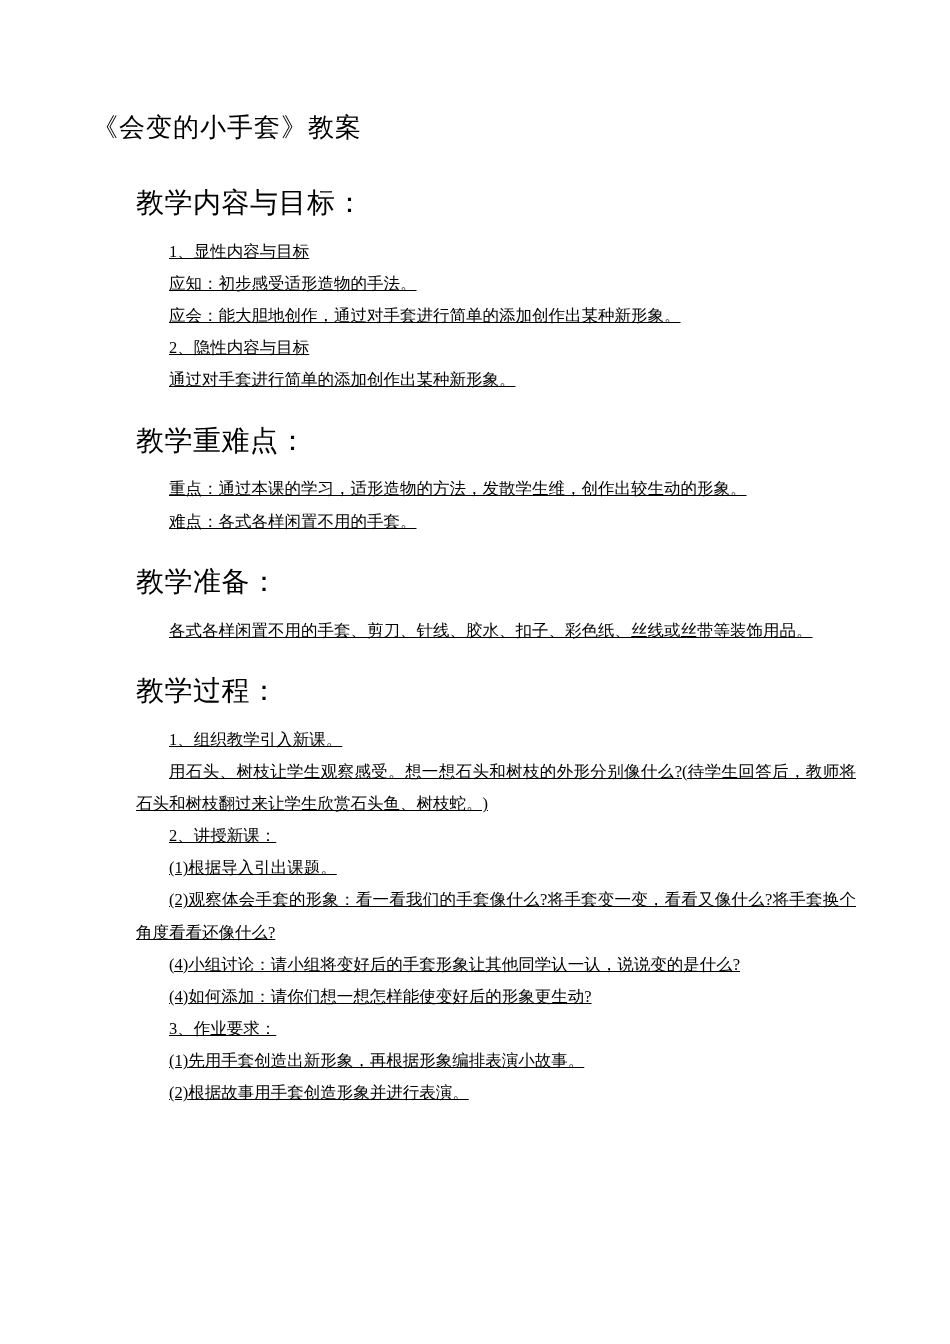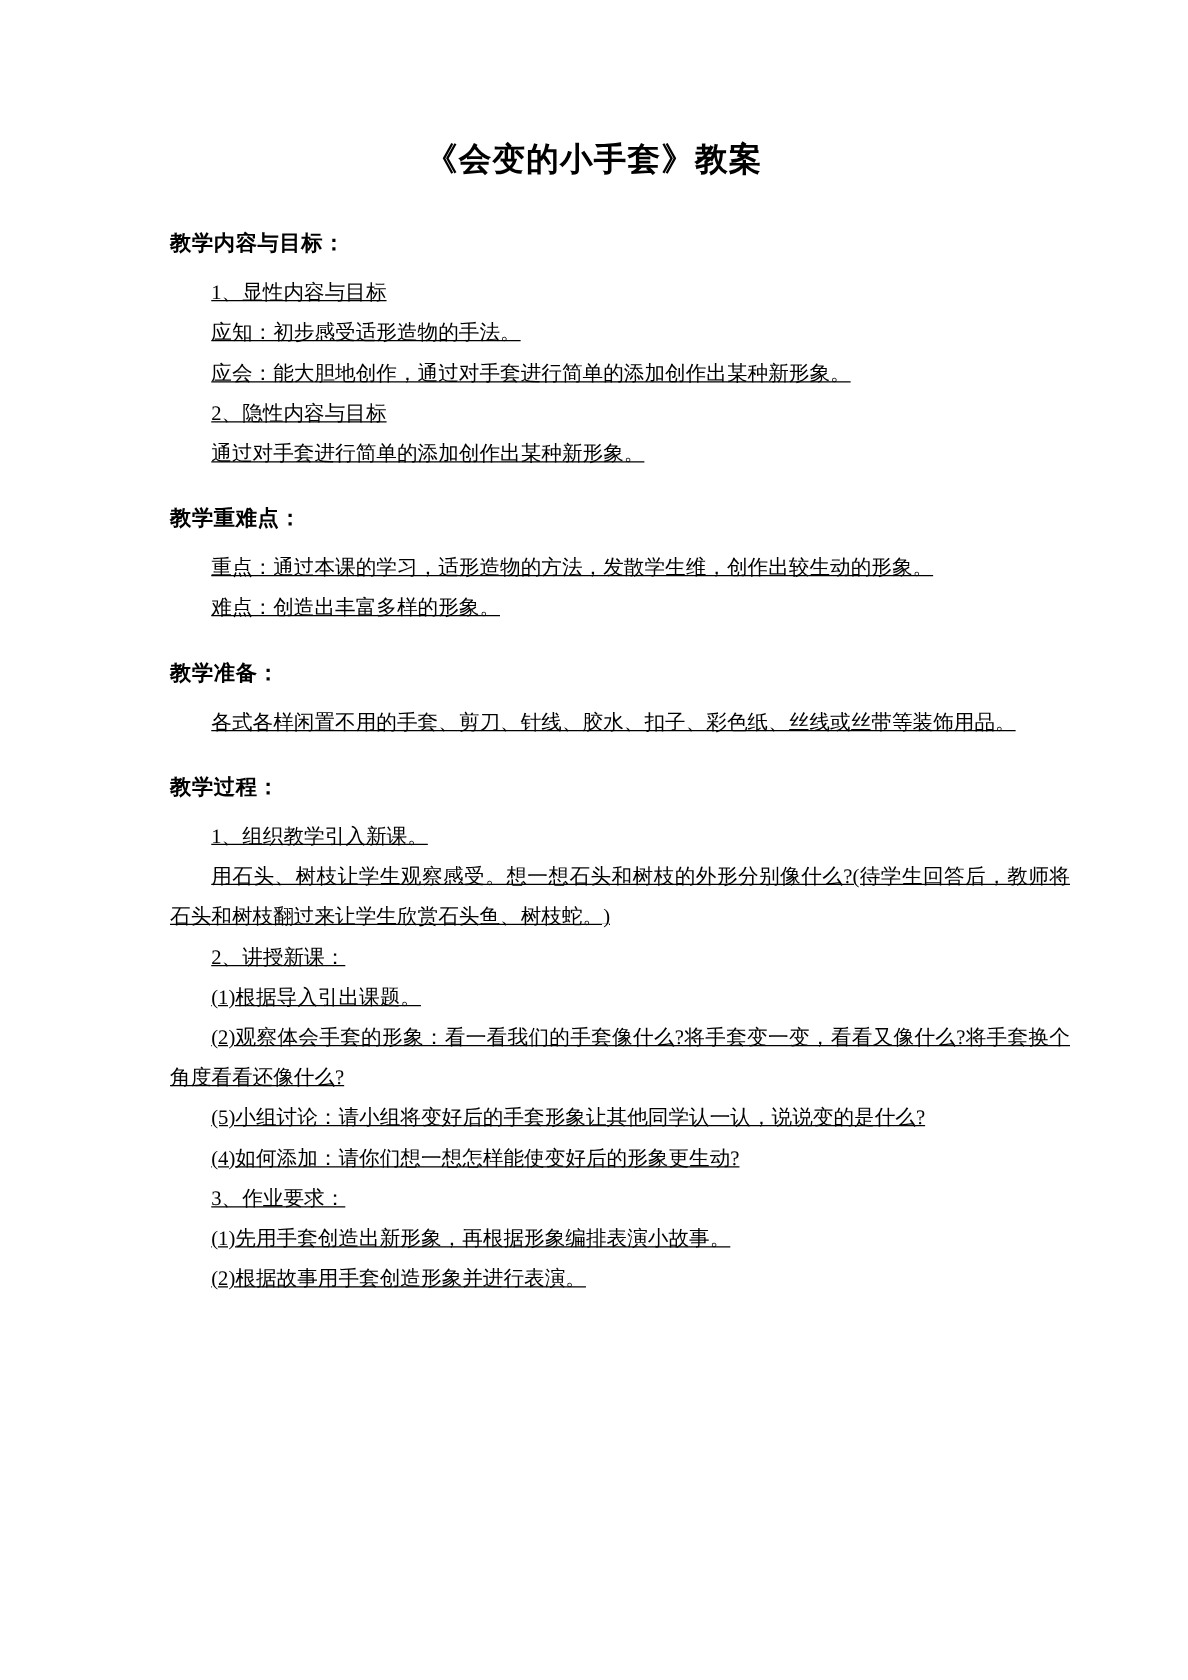--- a/index.html
+++ b/index.html
@@ -15,30 +15,29 @@
     overflow: hidden;
   }
   .page {
     width: 950px;
     height: 1344px;
     box-sizing: border-box;
     padding: 108px 92px 0 92px;
     position: relative;
   }
   .doc-title {
-    text-align: center;
     font-size: 26px;
-    font-weight: bold;
+    font-weight: normal;
     letter-spacing: 1px;
     margin: 0 0 34px 0;
     line-height: 1.5;
   }
   h2.section-heading {
-    font-size: 17px;
-    font-weight: bold;
+    font-size: 28px;
+    font-weight: normal;
     margin: 22px 0 10px 44px;
     line-height: 1.6;
     letter-spacing: 0.5px;
   }
   .para {
     font-size: 16.5px;
     line-height: 1.95;
     margin: 0;
     text-indent: 2em;
     padding: 0 2px 0 44px;
@@ -61,35 +60,35 @@
     <p class="para">1、显性内容与目标</p>
     <p class="para">应知：初步感受适形造物的手法。</p>
     <p class="para">应会：能大胆地创作，通过对手套进行简单的添加创作出某种新形象。</p>
     <p class="para">2、隐性内容与目标</p>
     <p class="para">通过对手套进行简单的添加创作出某种新形象。</p>
   </div>
 
   <div class="block">
     <h2 class="section-heading">教学重难点：</h2>
     <p class="para">重点：通过本课的学习，适形造物的方法，发散学生维，创作出较生动的形象。</p>
-    <p class="para">难点：创造出丰富多样的形象。</p>
+    <p class="para">难点：各式各样闲置不用的手套。</p>
   </div>
 
   <div class="block">
     <h2 class="section-heading">教学准备：</h2>
     <p class="para">各式各样闲置不用的手套、剪刀、针线、胶水、扣子、彩色纸、丝线或丝带等装饰用品。</p>
   </div>
 
   <div class="block">
     <h2 class="section-heading">教学过程：</h2>
     <p class="para">1、组织教学引入新课。</p>
     <p class="para">用石头、树枝让学生观察感受。想一想石头和树枝的外形分别像什么?(待学生回答后，教师将石头和树枝翻过来让学生欣赏石头鱼、树枝蛇。)</p>
     <p class="para">2、讲授新课：</p>
     <p class="para">(1)根据导入引出课题。</p>
     <p class="para">(2)观察体会手套的形象：看一看我们的手套像什么?将手套变一变，看看又像什么?将手套换个角度看看还像什么?</p>
-    <p class="para">(5)小组讨论：请小组将变好后的手套形象让其他同学认一认，说说变的是什么?</p>
+    <p class="para">(4)小组讨论：请小组将变好后的手套形象让其他同学认一认，说说变的是什么?</p>
     <p class="para">(4)如何添加：请你们想一想怎样能使变好后的形象更生动?</p>
     <p class="para">3、作业要求：</p>
     <p class="para">(1)先用手套创造出新形象，再根据形象编排表演小故事。</p>
     <p class="para">(2)根据故事用手套创造形象并进行表演。</p>
   </div>
 
 </div>
 
 </body></html>

